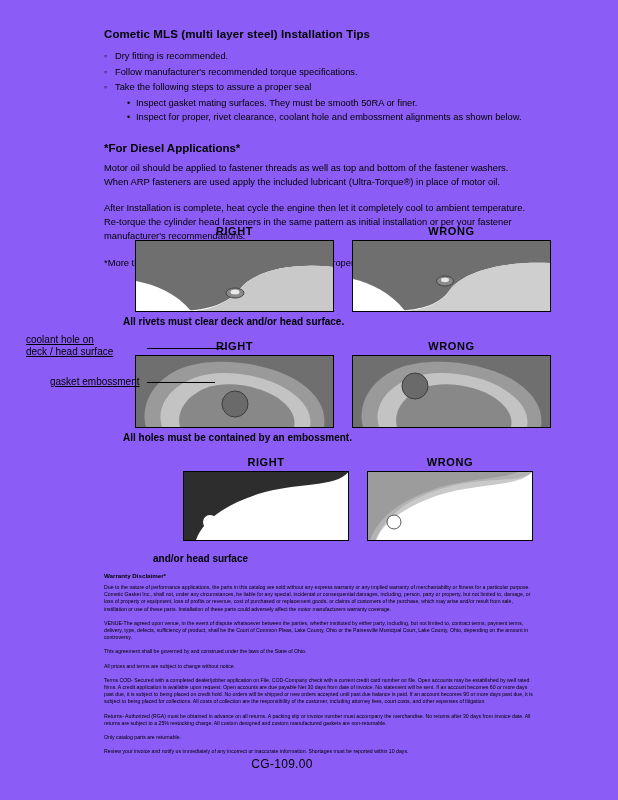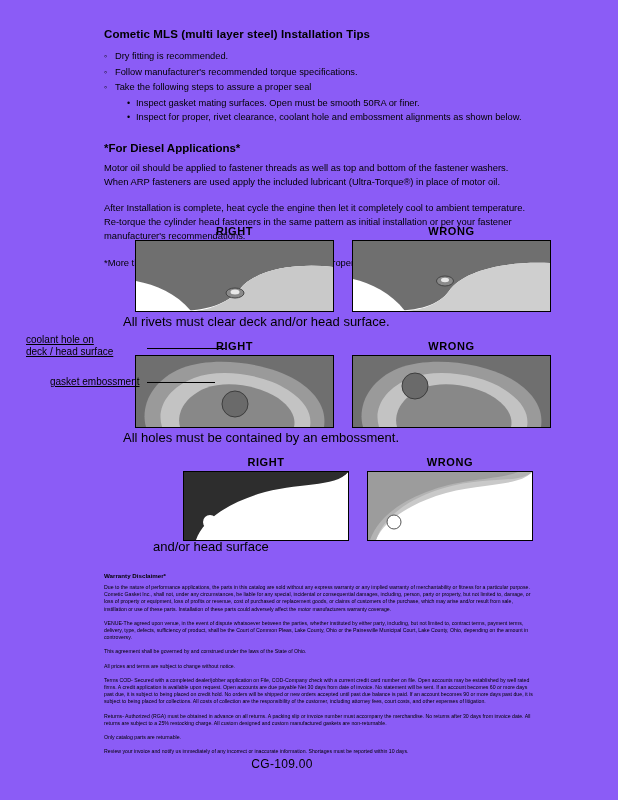--- a/index.html
+++ b/index.html
@@ -120,23 +120,24 @@
     border: 1px solid #000;
     box-sizing: border-box;
     overflow: hidden;
     position: relative;
     background: #fff;
   }
   .panel.tall {
     height: 73px;
   }
   .caption {
-    font-size: 13px;
+    font-size: 10px;
     margin: 4px 0 0 0;
     line-height: 12px;
+    font-weight: bold;
   }
   .row1 { margin-left: 19px; }
   .row2 { margin-left: 19px; }
   .row3 { margin-left: 49px; }
 
   .annot {
     position: absolute;
     font-size: 10px;
     line-height: 12px;
     text-decoration: underline;
@@ -188,21 +189,21 @@
       <li>
         <span>Dry fitting is recommended.</span>
       </li>
       <li>
         <span>Follow manufacturer's recommended torque specifications.</span>
       </li>
       <li>
         <span>Take the following steps to assure a proper seal</span>
         <ul class="subbullets">
           <li>
-            <span>Inspect gasket mating surfaces.  Open must be smooth 50RA or finer.</span>
+            <span>Inspect gasket mating surfaces.  They must be smooth 50RA or finer.</span>
           </li>
           <li>
             <span>Inspect for proper, rivet clearance, coolant hole and embossment alignments as shown below.</span>
           </li>
         </ul>
       </li>
     </ul>
 
     <h2 class="subhead">*For Diesel Applications*</h2>
     <p class="para">Motor oil should be applied to fastener threads as well as top and bottom of the fastener washers.  When ARP fasteners are used apply the included lubricant (Ultra-Torque®) in place of motor oil.</p>
@@ -298,21 +299,21 @@
             <svg width="164" height="68" viewBox="0 0 164 68">
               <rect x="0" y="0" width="164" height="68" fill="#ffffff"></rect>
               <path d="M0,0 L164,0 C150,16 108,10 68,24 C36,35 14,52 8,68 L0,68 Z" fill="#c9c9c9"></path>
               <path d="M0,0 L164,0 C152,12 116,4 76,16 C42,26 16,44 8,68 L0,68 Z" fill="#b3b3b3"></path>
               <path d="M0,0 L150,0 C130,8 98,6 64,18 C32,29 10,46 2,68 L0,68 Z" fill="#9c9c9c"></path>
               <circle cx="26" cy="50" r="7" fill="#ffffff" stroke="#555" stroke-width="1"></circle>
             </svg>
           </div>
         </div>
       </div>
-      <div class="caption" style="margin-top:0;">and/or head surface</div>
+      <div class="caption" style="margin-top:12px;">and/or head surface</div>
     </div>
 
   </div>
 
   <div class="annot" style="left:26px; top:334px; width:116px;">
     <div>coolant hole on</div>
     <div>deck / head surface</div>
   </div>
   <div class="annot-line" style="left:147px; top:348px; width:78px;"></div>
 

